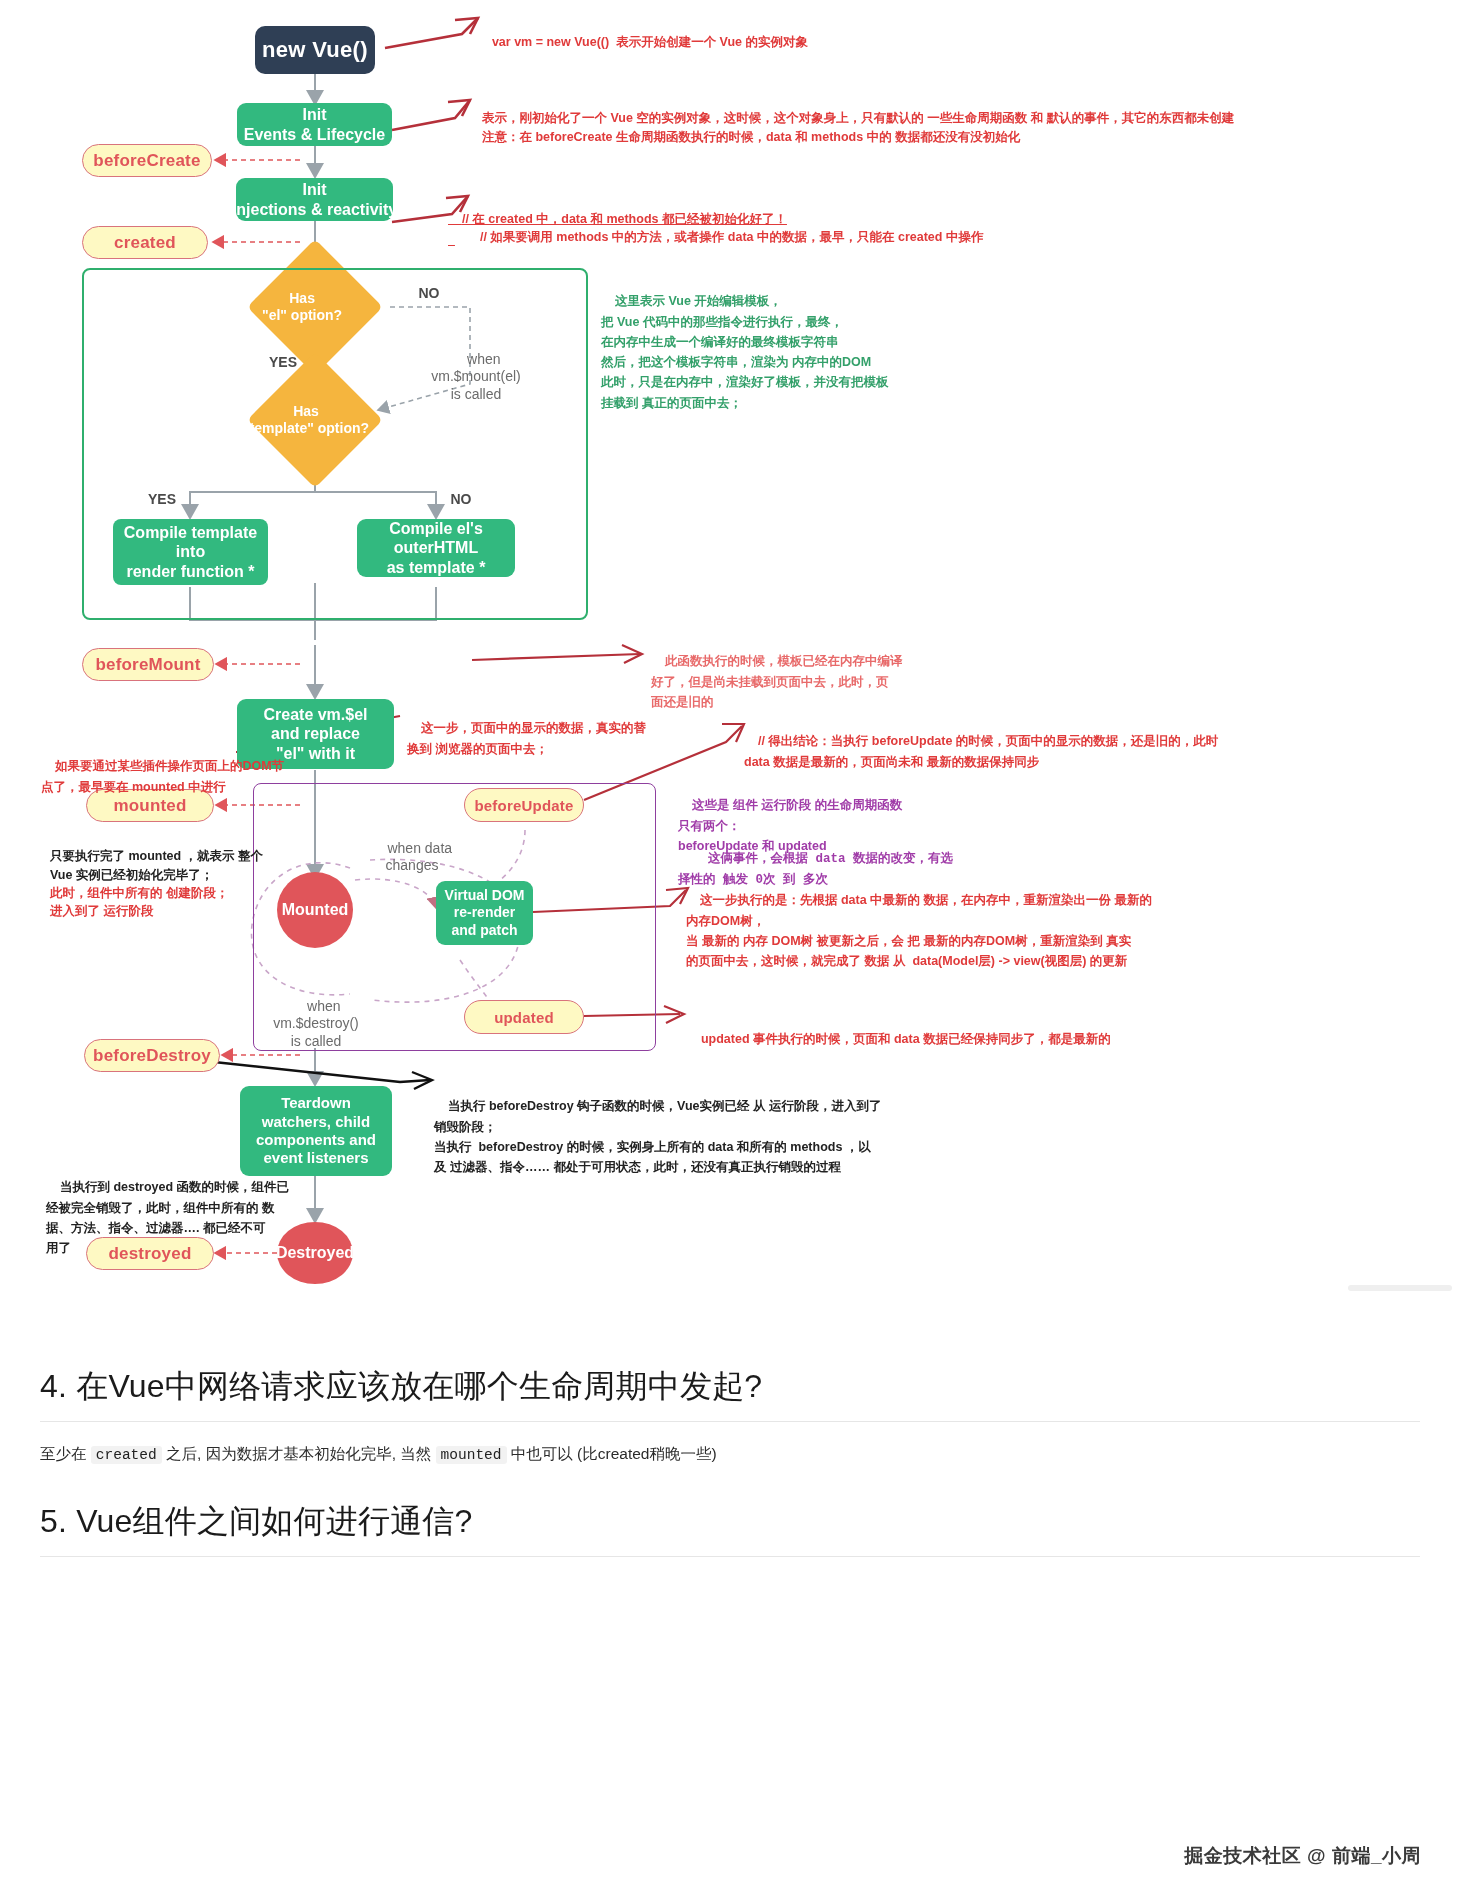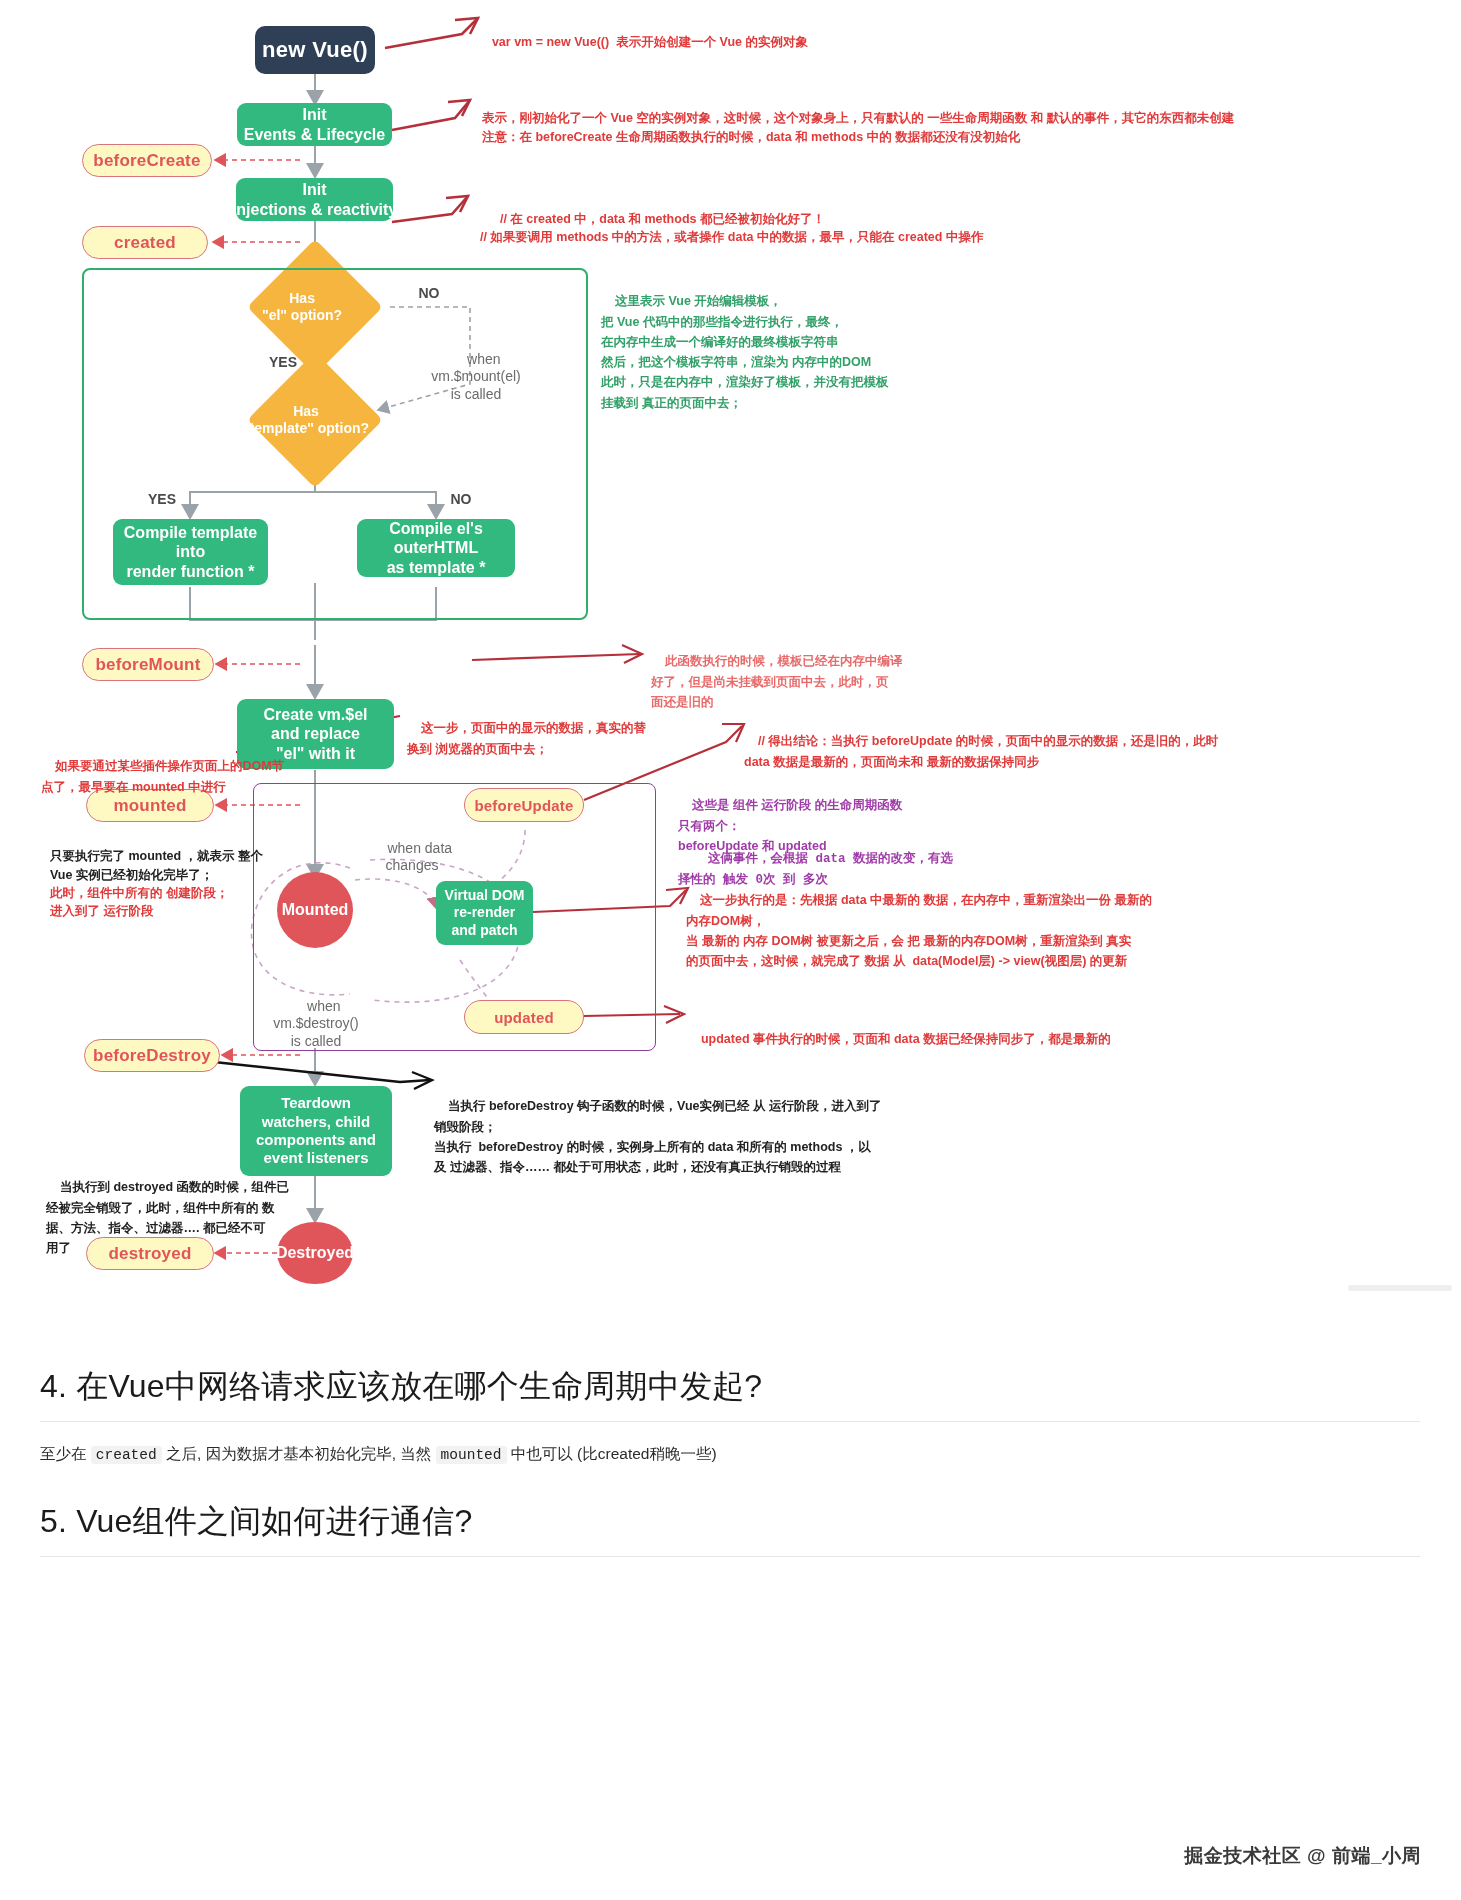--- a/index.html
+++ b/index.html
@@ -139,21 +139,21 @@
     <span>Has
 "el" option?</span>
   </div>
 
   <div class="diamond-shape" style="left:267px;top:372px;width:96px;height:96px;"></div>
   <div class="diamond-label" style="left:243px;top:396px;width:144px;height:48px;white-space:pre;">
     <span>Has
 "template" option?</span>
   </div>
 
-  <div class="node green" style="left:113px;top:519px;width:155px;height:66px;white-space:pre;">
+  <div class="node green" style="left:113px;top:519px;width:155px;height:66px;white-space:pre;border-radius:8px;">
     <span>Compile template
 into
 render function *</span>
   </div>
 
   <div class="node green" style="left:357px;top:519px;width:158px;height:58px;white-space:pre;">
     <span>Compile el's
 outerHTML
 as template *</span>
   </div>
@@ -244,21 +244,21 @@
     <span>var vm = new Vue(()  表示开始创建一个 Vue 的实例对象</span>
   </div>
 
   <div class="ann red" style="left:468px;top:88px;">
     <span>表示，刚初始化了一个 Vue 空的实例对象，这时候，这个对象身上，只有默认的 一些生命周期函数 和 默认的事件，其它的东西都未创建</span>
   </div>
   <div class="ann red" style="left:468px;top:107px;">
     <span>注意：在 beforeCreate 生命周期函数执行的时候，data 和 methods 中的 数据都还没有没初始化</span>
   </div>
 
-  <div class="ann red" style="left:486px;top:189px;">
+  <div class="ann red" style="left:448px;top:189px;text-decoration:underline;">
     <span>// 在 created 中，data 和 methods 都已经被初始化好了！</span>
   </div>
   <div class="ann red" style="left:466px;top:207px;">
     <span>// 如果要调用 methods 中的方法，或者操作 data 中的数据，最早，只能在 created 中操作</span>
   </div>
 
   <div class="ann greentxt" style="left:601px;top:271px;">
     <span>这里表示 Vue 开始编辑模板，
 把 Vue 代码中的那些指令进行执行，最终，
 在内存中生成一个编译好的最终模板字符串

